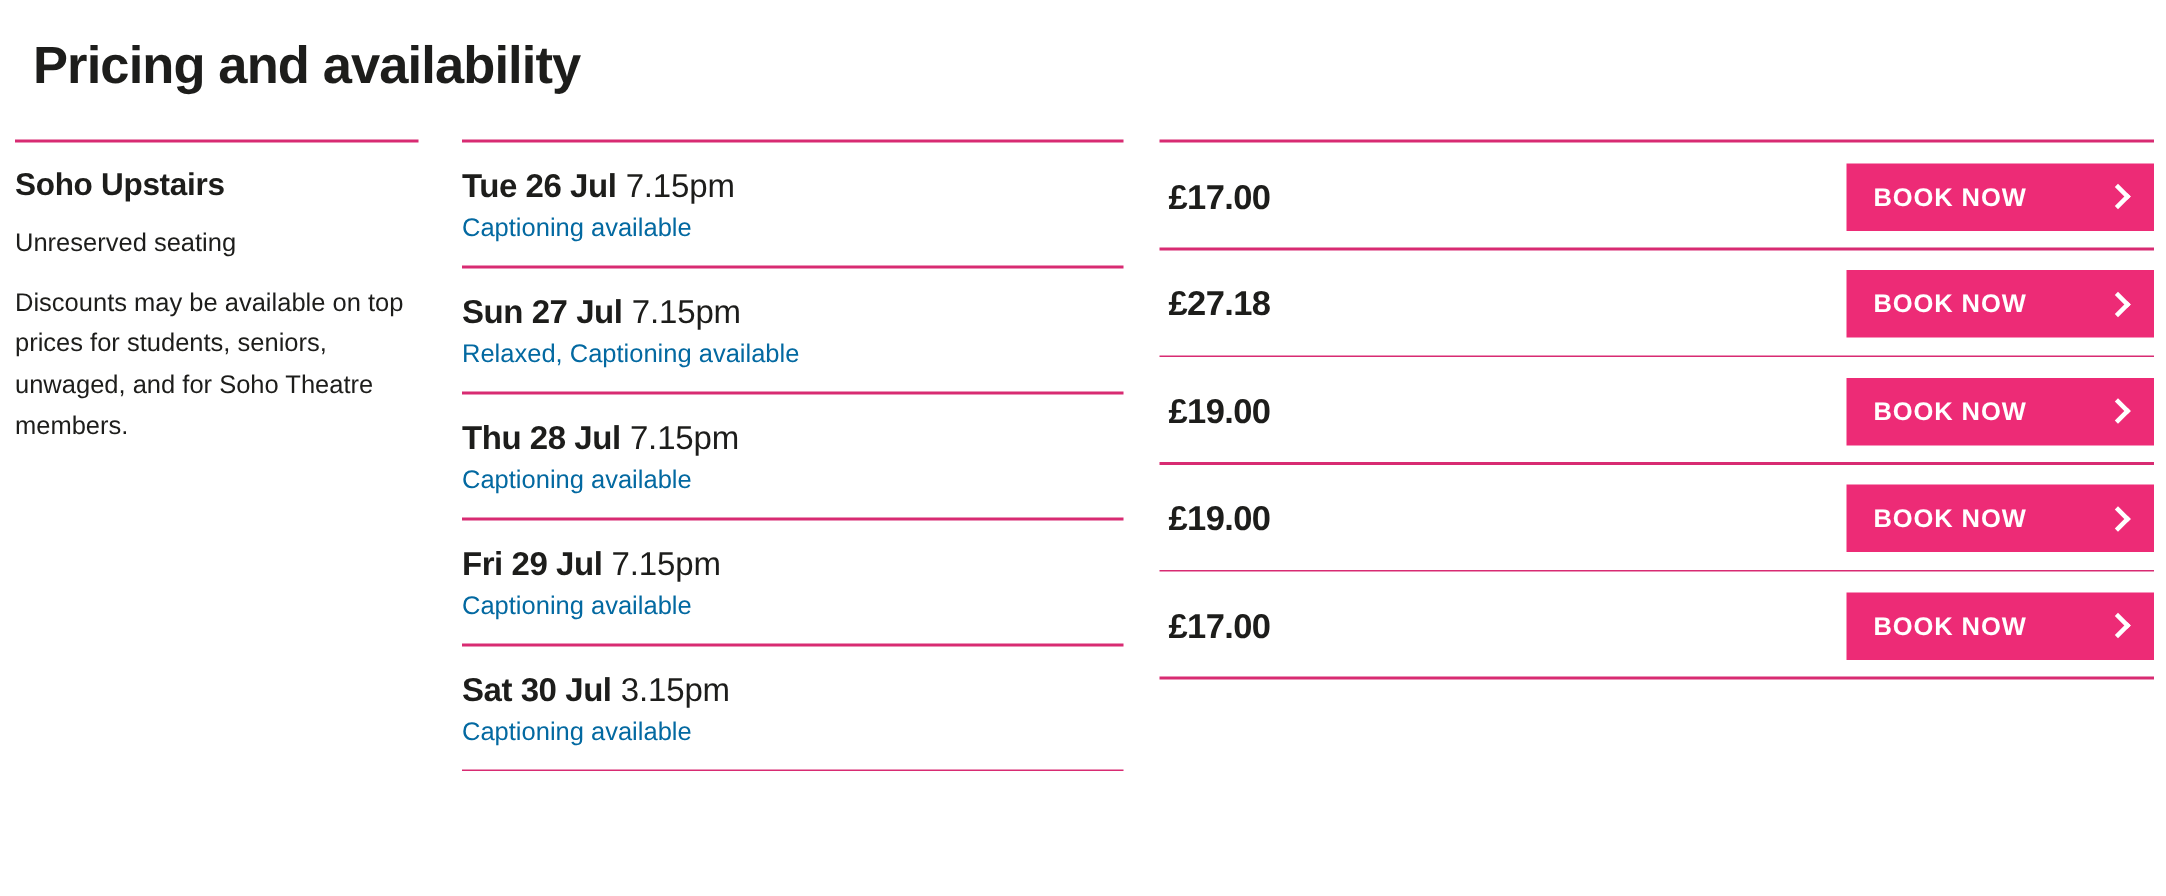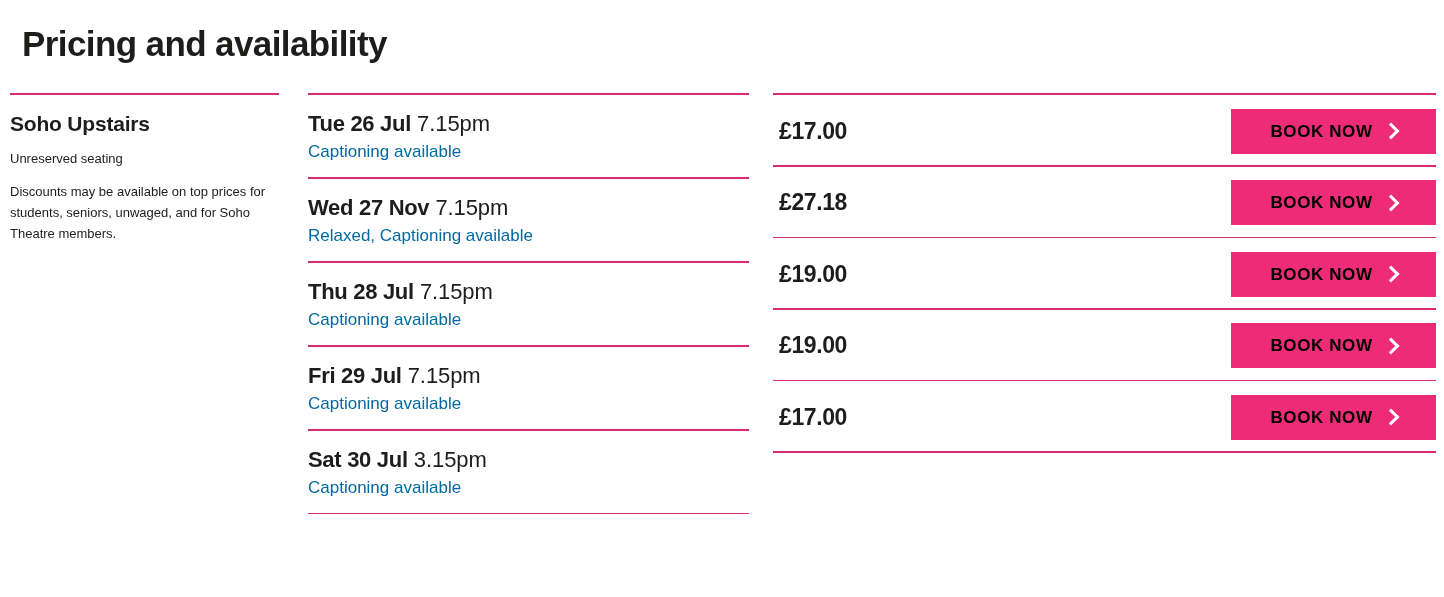--- a/index.html
+++ b/index.html
@@ -58,21 +58,21 @@
     grid-column: 1;
   }
   .info-head {
     font-size: 21px;
     font-weight: bold;
     letter-spacing: -0.2px;
     margin: 16px 0 0 0;
     line-height: 1.2;
   }
   .info-p {
-    font-size: 13px;
+    font-size: 17px;
     line-height: 1.62;
     margin: 12px 0 0 0;
     color: #1d1d1b;
   }
 
   
   .perf-col {
     grid-column: 3;
   }
   .price-col {
@@ -114,30 +114,30 @@
     font-size: 23px;
     font-weight: bold;
     letter-spacing: -0.4px;
     padding-left: 6px;
   }
   .book-btn {
     display: inline-flex;
     align-items: center;
     gap: 10px;
     background: #ed2b76;
-    color: #000000;
+    color: #ffffff;
     border: none;
     font-family: "Liberation Sans", sans-serif;
     font-size: 17px;
     font-weight: bold;
     letter-spacing: 0.6px;
     padding: 0 18px;
     height: 45px;
     width: 205px;
-    justify-content: center;
+    justify-content: space-between;
     cursor: pointer;
     line-height: 1;
   }
   .book-btn .chev {
     display: inline-block;
     width: 9px;
     height: 9px;
     border-top: 3.5px solid #ffffff;
     border-right: 3.5px solid #ffffff;
     transform: rotate(45deg);
@@ -178,21 +178,21 @@
             <span class="perf-time">7.15pm</span>
           </div>
           <div class="perf-note">Captioning available</div>
         </div>
         <div class="rule-thin"></div>
       </div>
 
       <div>
         <div class="perf-row-inner">
           <div class="perf-when">
-            <span class="perf-date">Wed 27 Nov</span>
+            <span class="perf-date">Sun 27 Jul</span>
             <span class="perf-time">7.15pm</span>
           </div>
           <div class="perf-note">Relaxed, Captioning available</div>
         </div>
         <div class="rule-thin"></div>
       </div>
 
       <div>
         <div class="perf-row-inner">
           <div class="perf-when">

